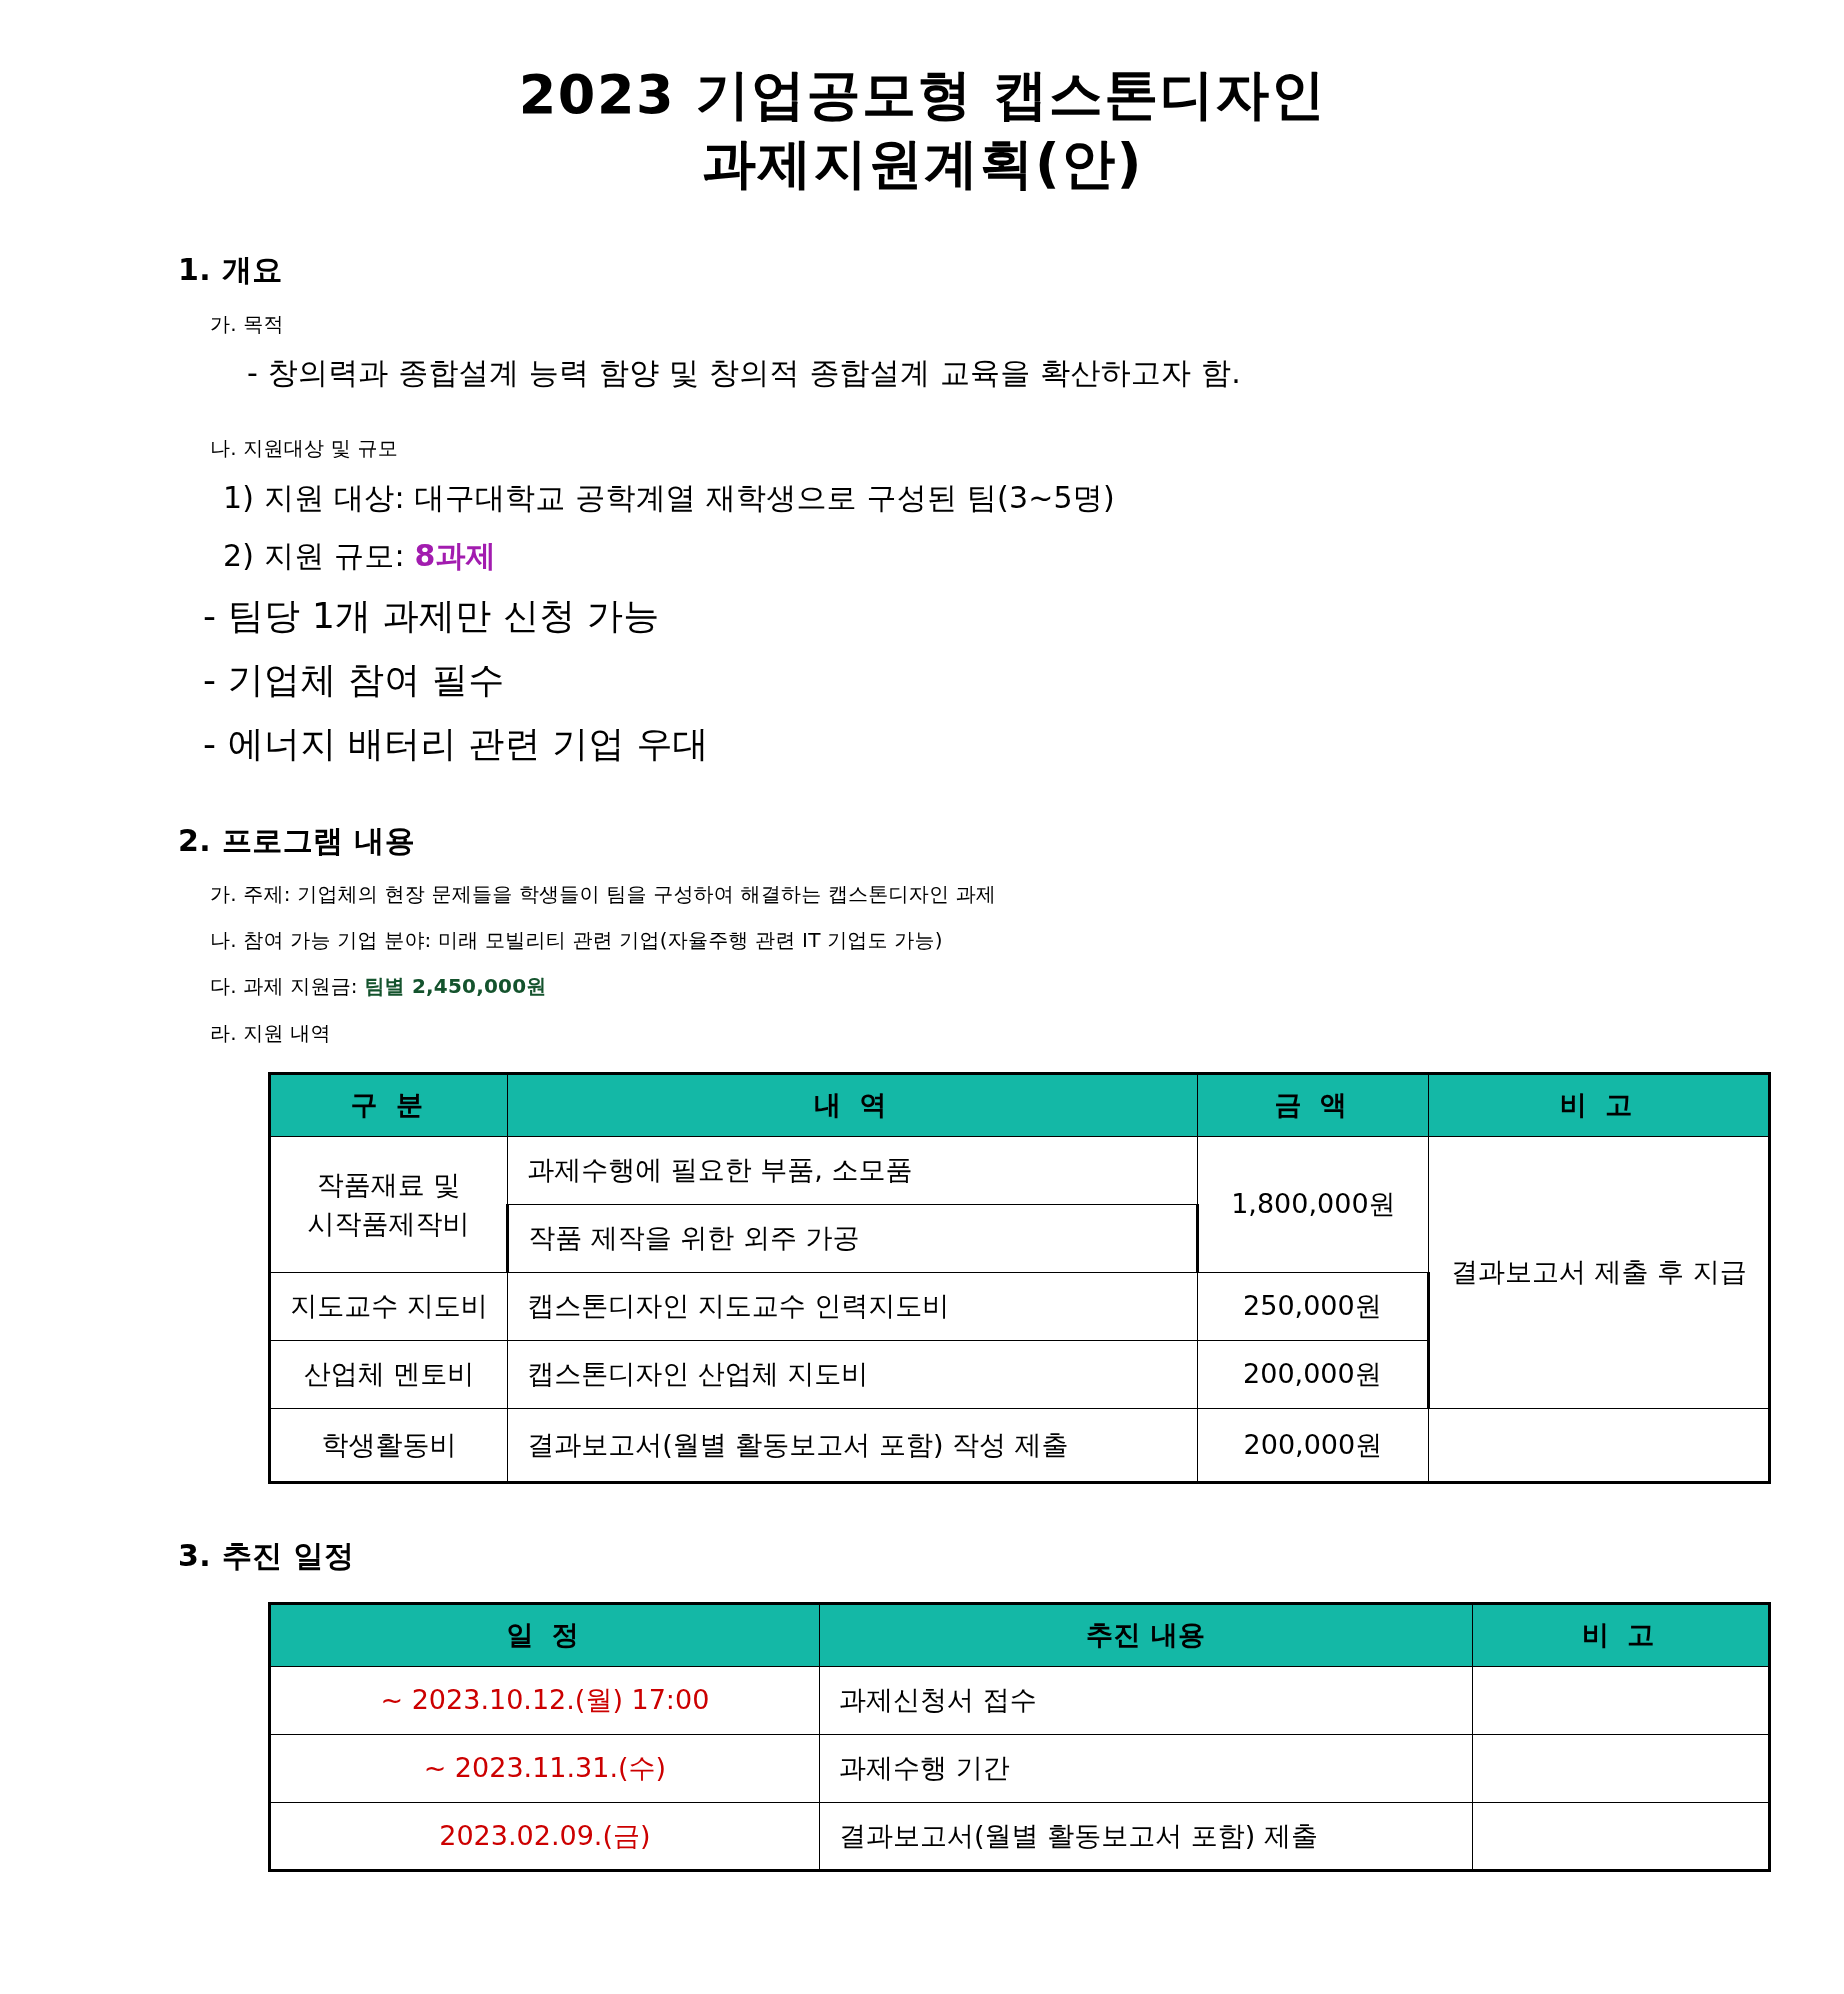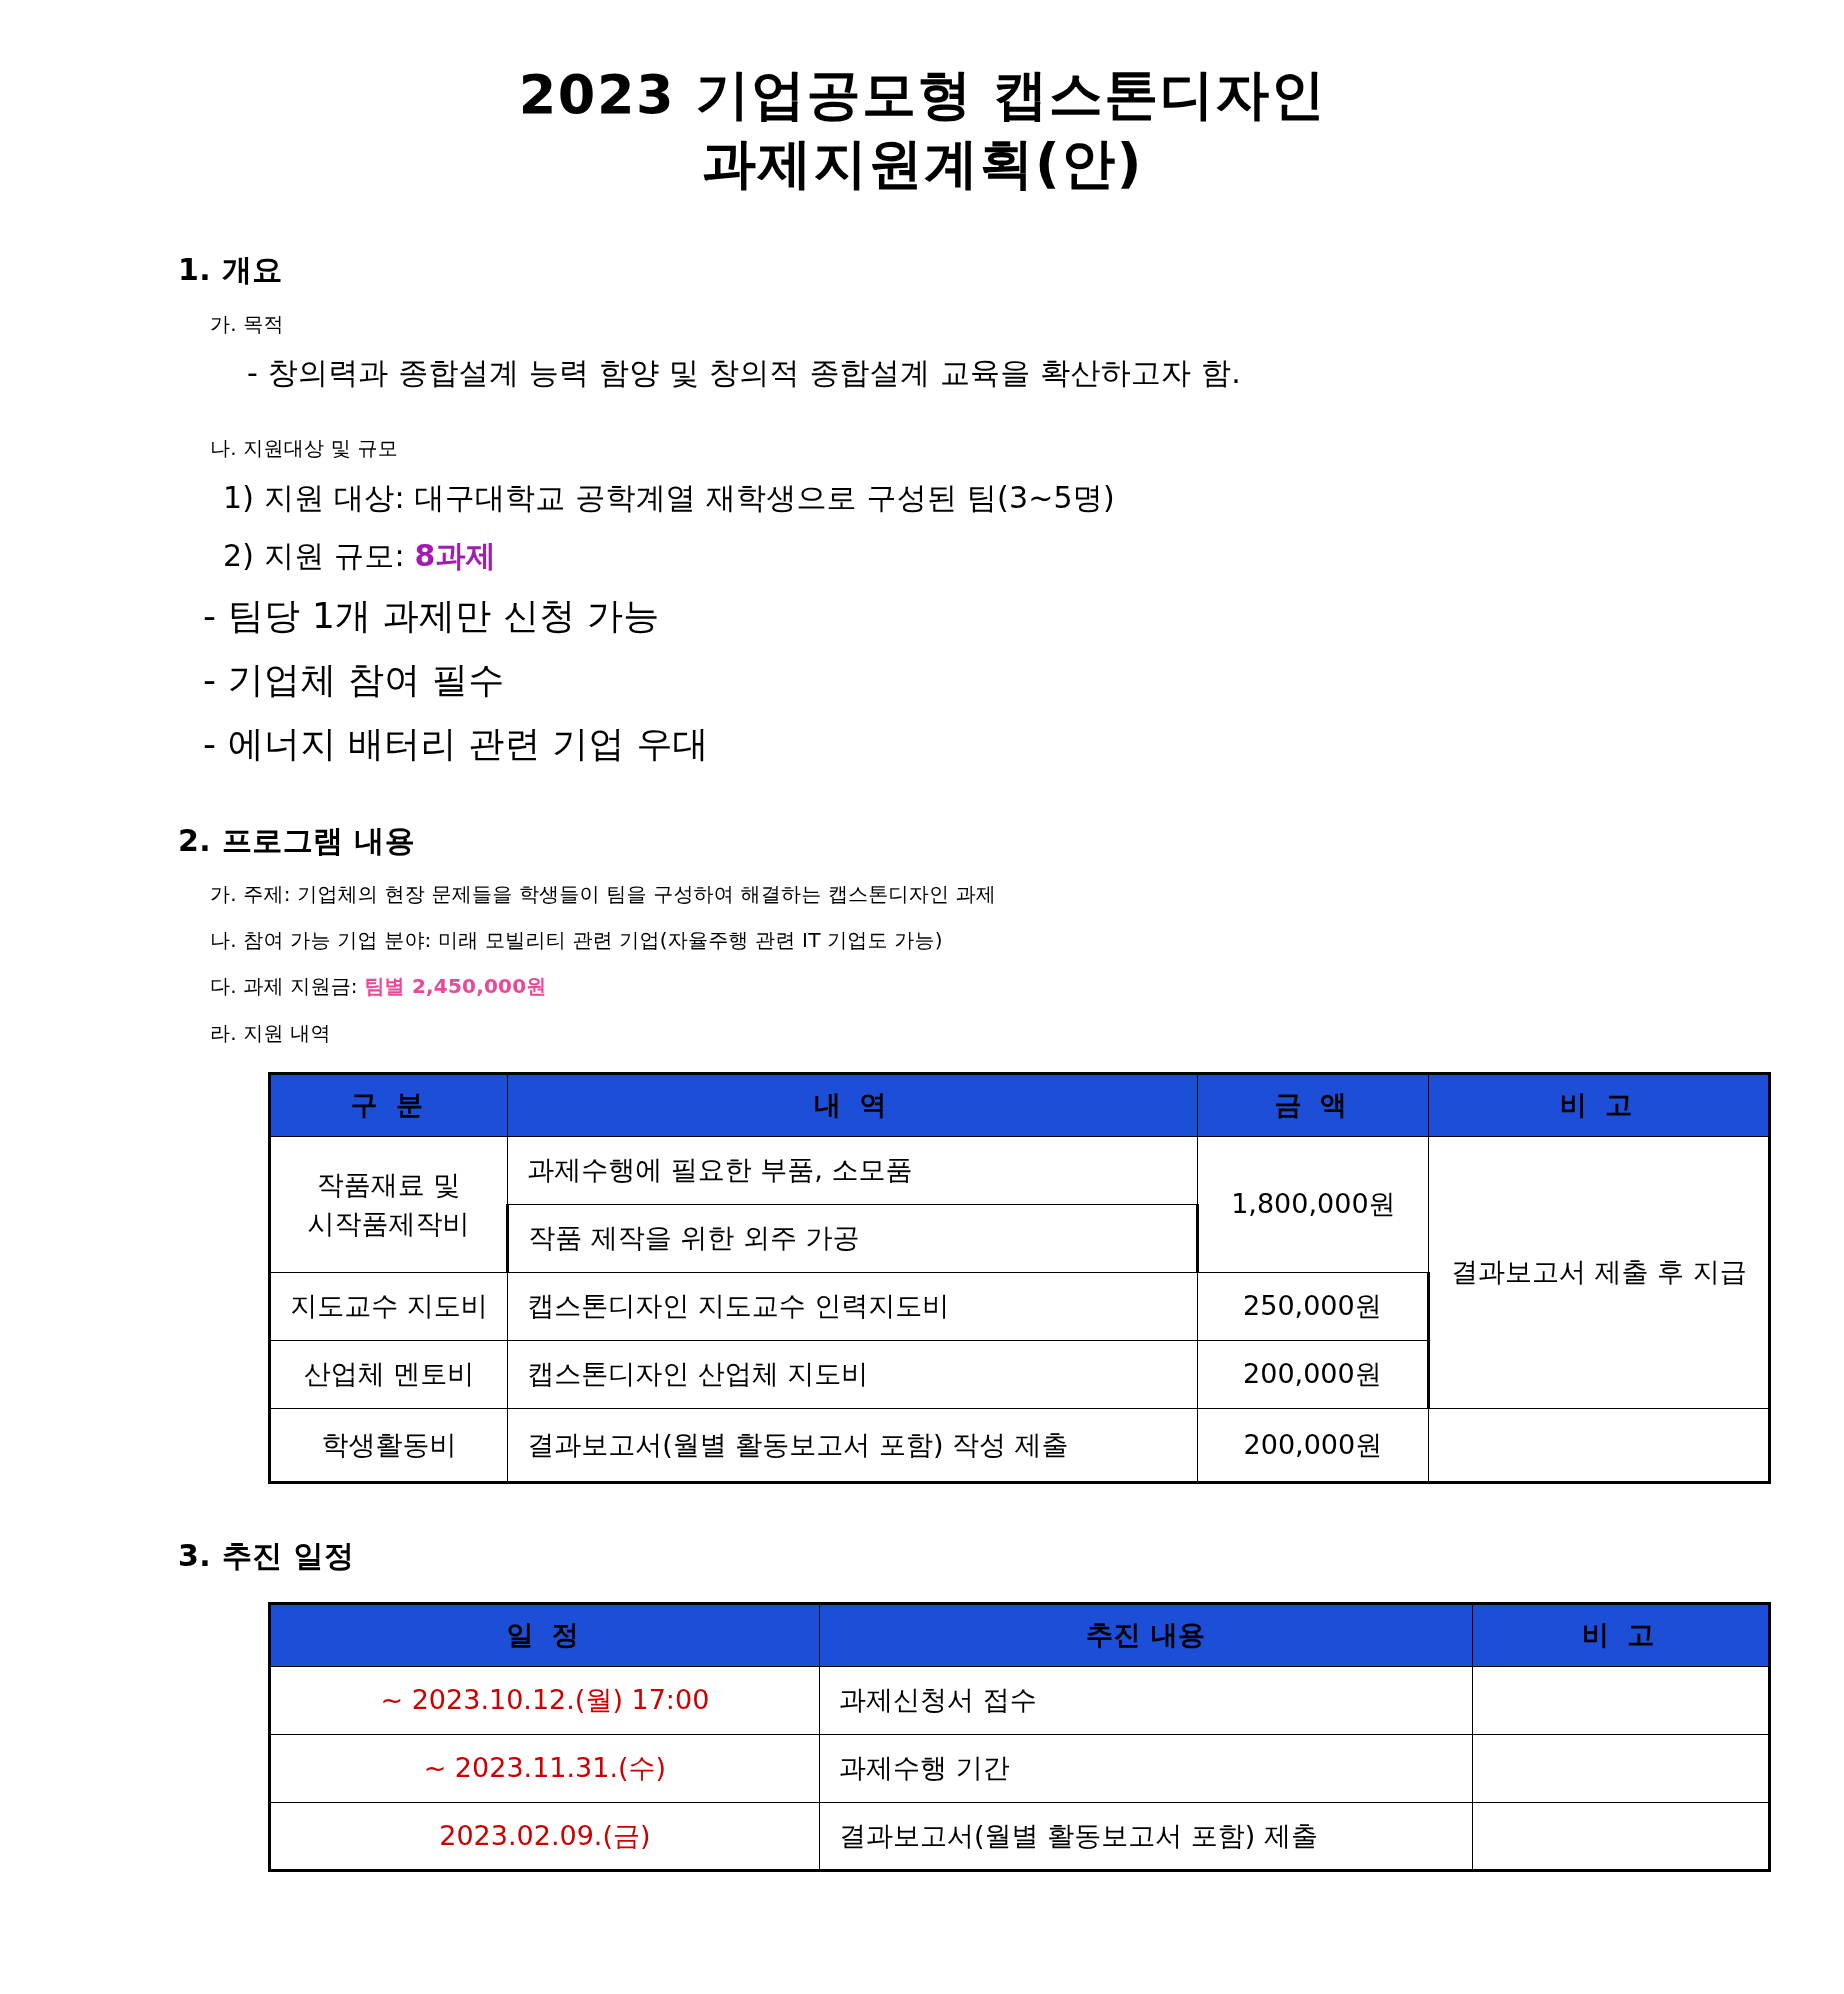--- a/index.html
+++ b/index.html
@@ -66,21 +66,21 @@
     margin-left: 114px;
     margin-top: 15px;
     letter-spacing: 0.2px;
   }
   .gap-sm { height: 22px; }
   .red-bold {
     color: #a21caf;
     font-weight: bold;
   }
   .blue-bold {
-    color: #ec4899;
+    color: #14532d;
     font-weight: bold;
     margin-top: 37px;
   }
   
   table {
     border-collapse: collapse;
     margin-left: 179px;
     margin-top: 25px;
     font-size: 27px;
   }
@@ -103,21 +103,21 @@
   table tr:last-child td {
     border-bottom: 3.7px solid #000000;
   }
   table td:first-child, table th:first-child {
     border-left: 3.7px solid #000000;
   }
   table td:last-child, table th:last-child {
     border-right: 3.7px solid #000000;
   }
   thead th {
-    background: #1d4ed8;
+    background: #14b8a6;
     font-weight: bold;
     height: 61px;
     letter-spacing: 4.5px;
   }
   thead th.no-space {
     letter-spacing: 0.4px;
   }
   .cell-left {
     text-align: left;
     padding-left: 19.3px;

